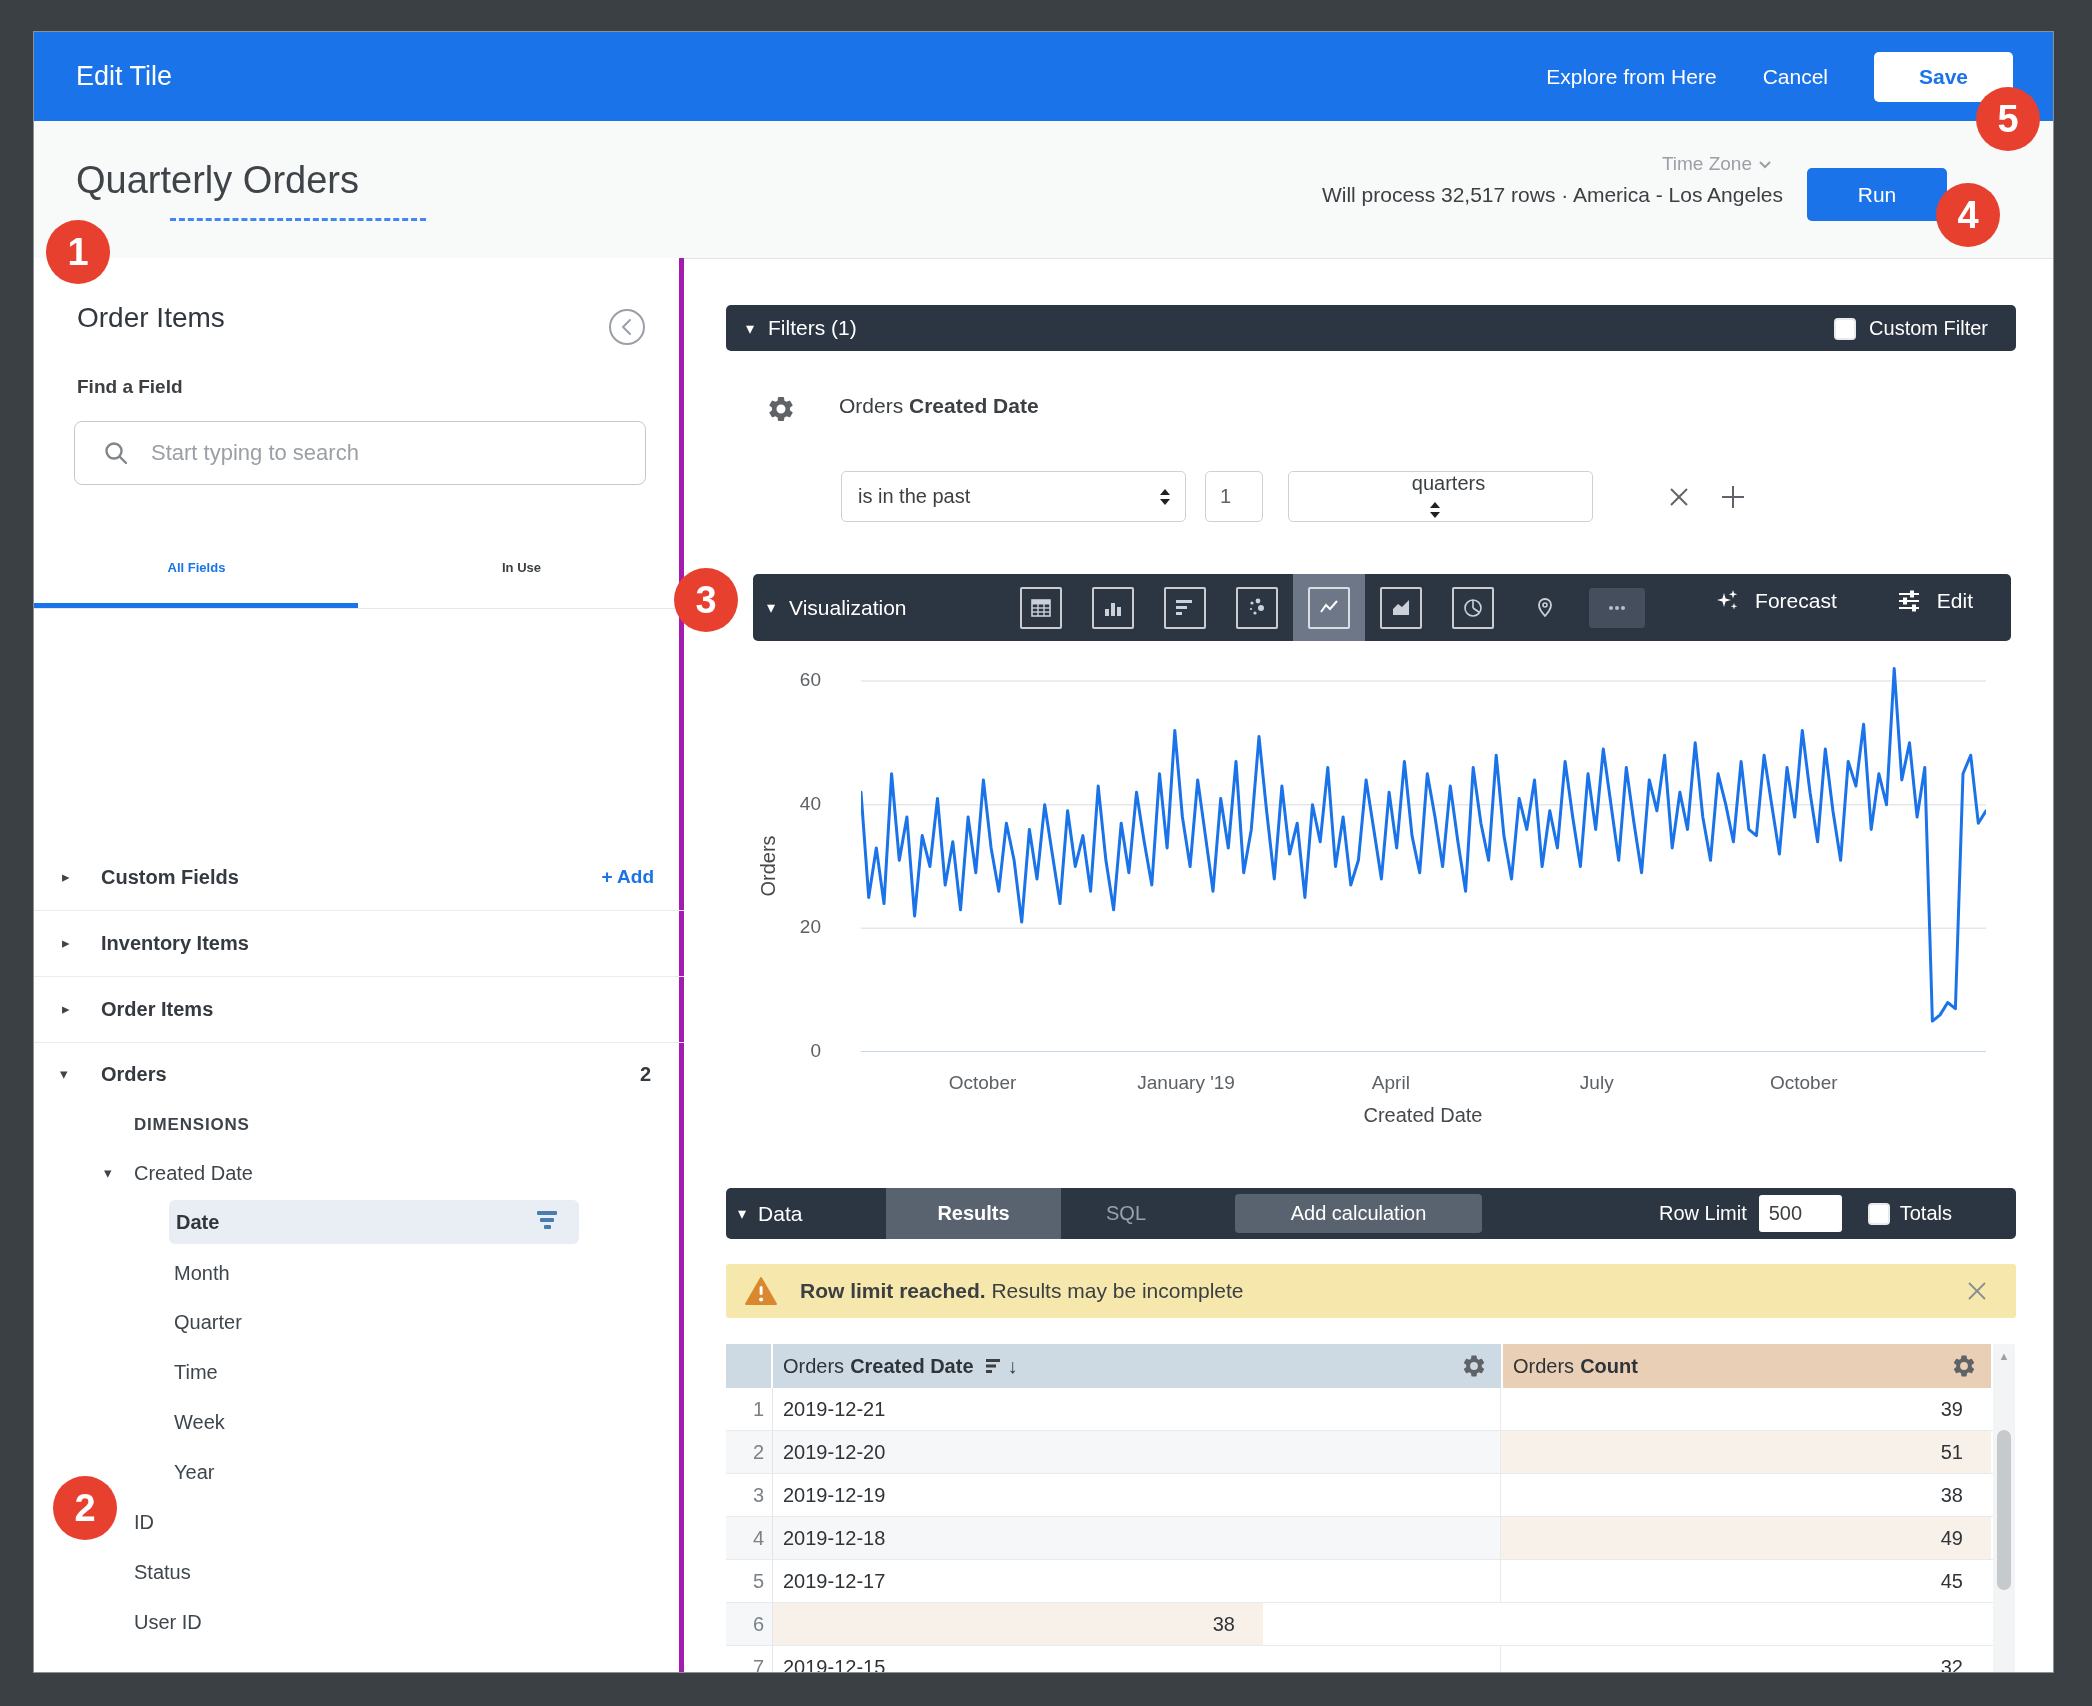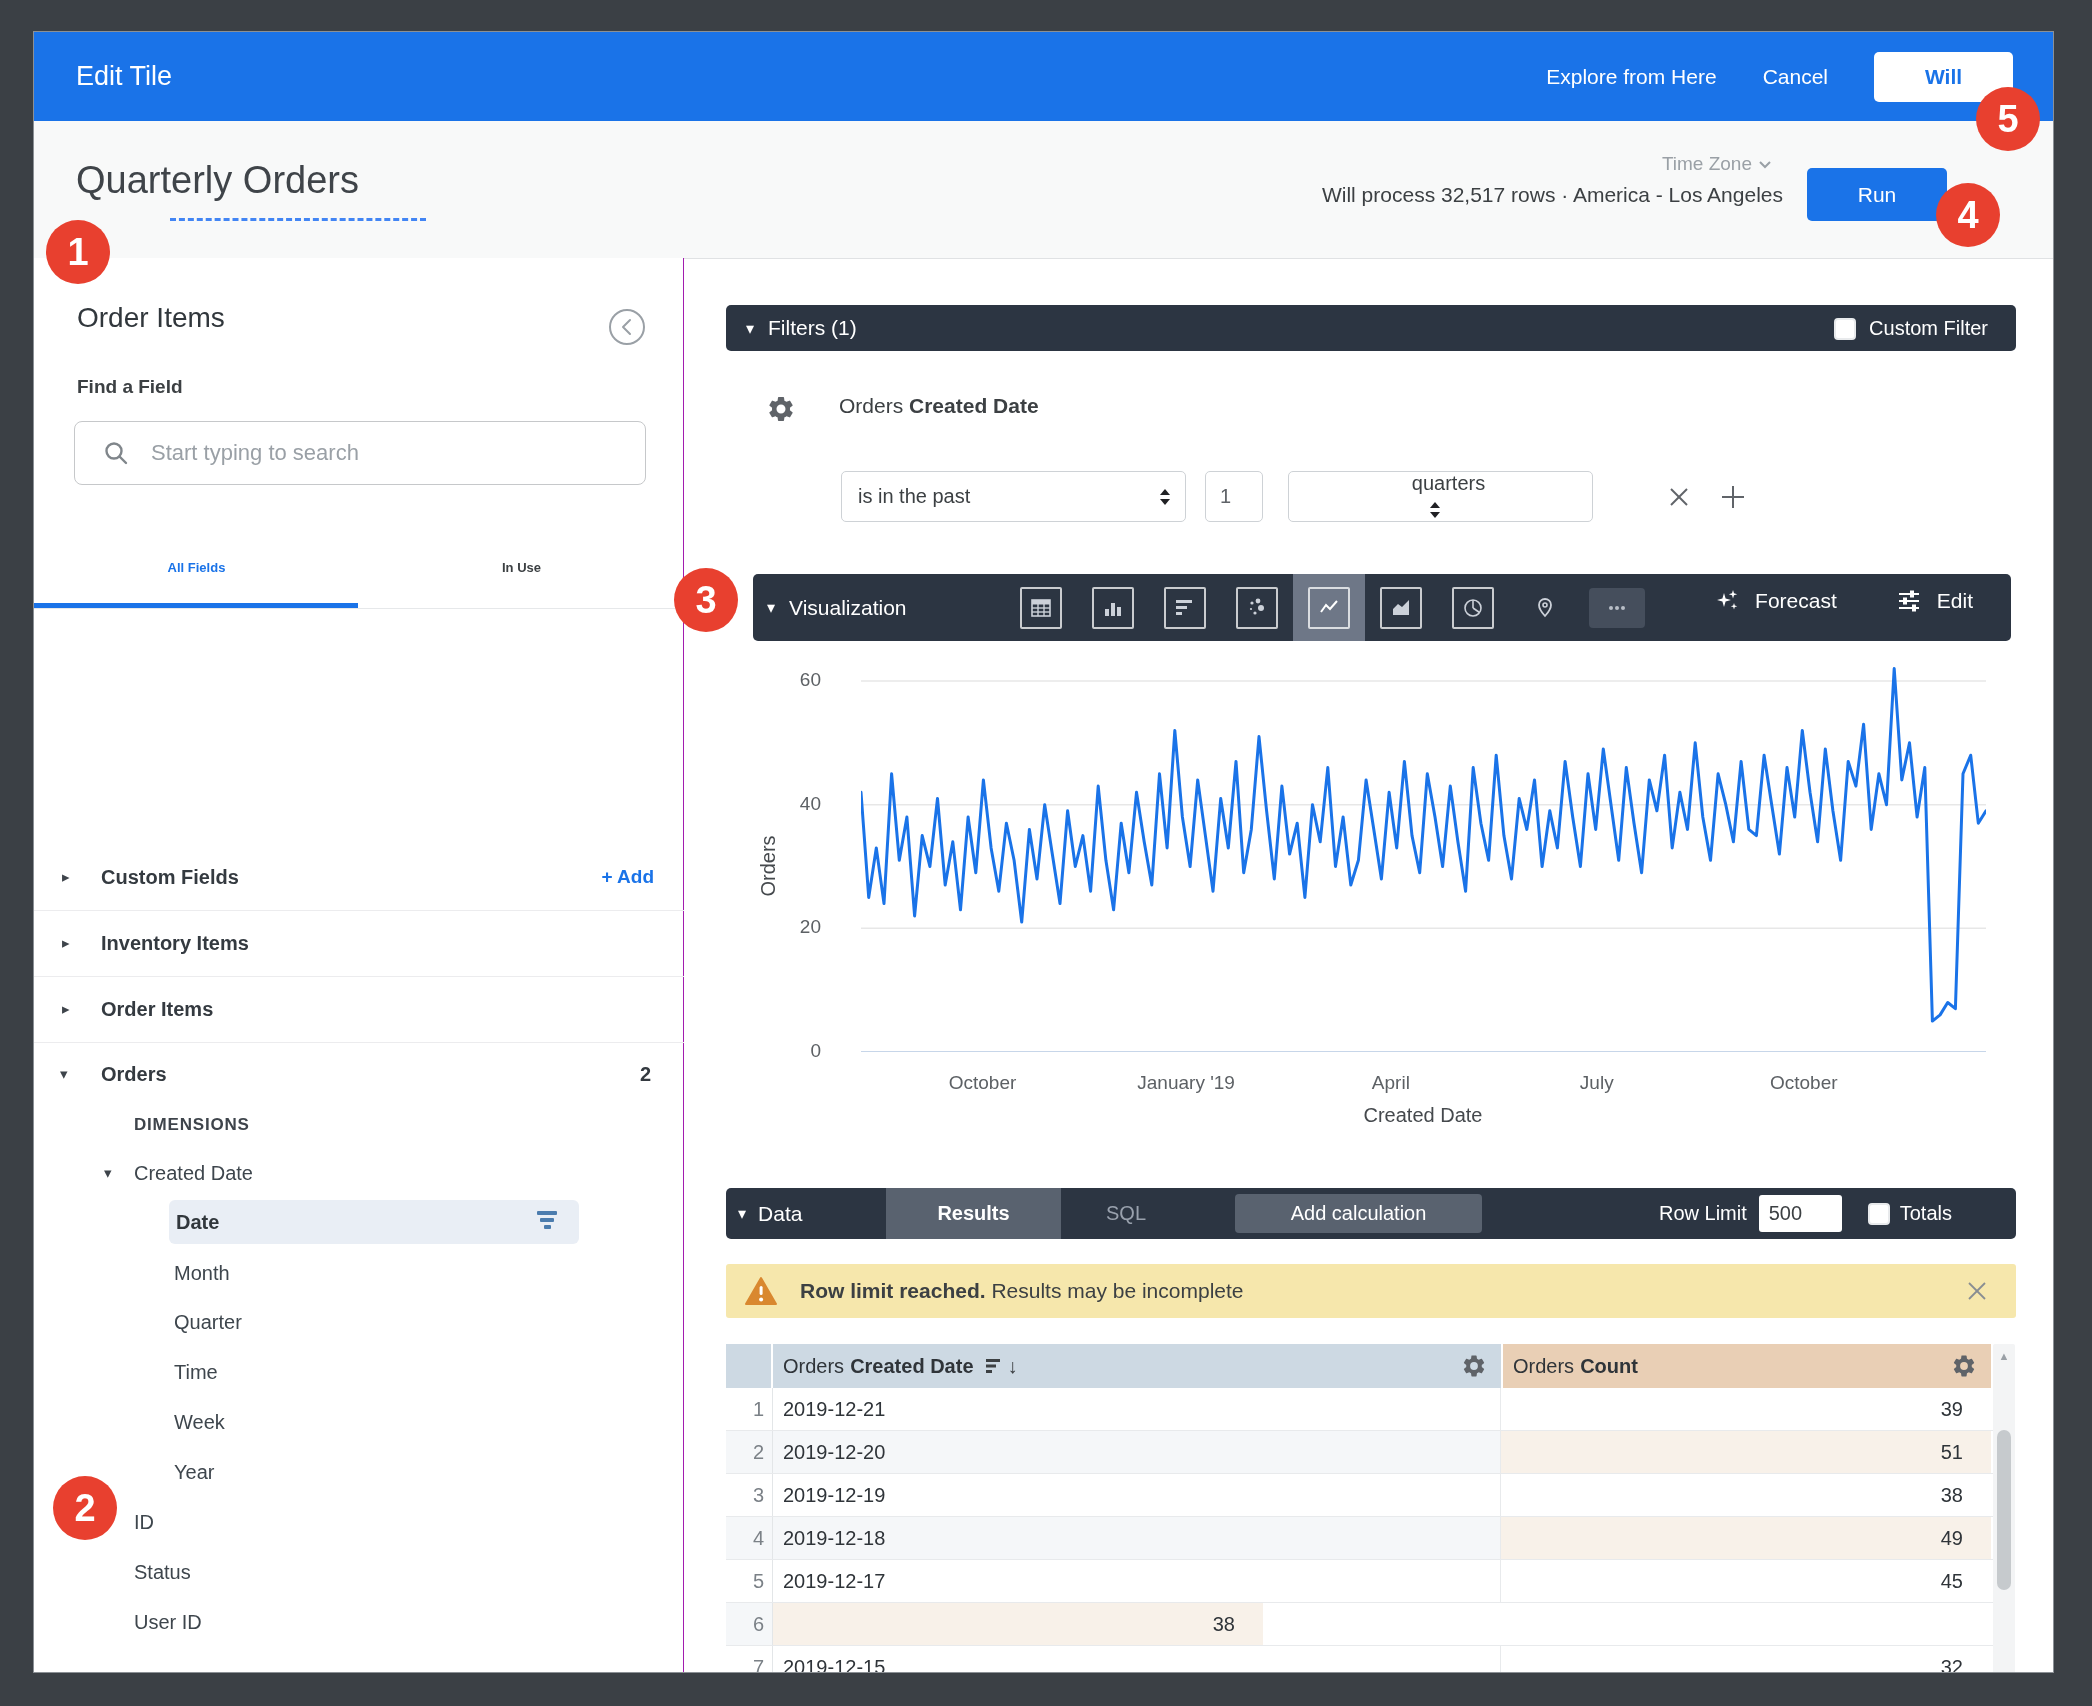--- a/index.html
+++ b/index.html
@@ -20,21 +20,21 @@
   
   .headerstrip{position:absolute;left:0;top:89px;width:100%;height:137px;background:#f8f9f9;border-bottom:1px solid #e0e2e4;}
   .tile-title{position:absolute;left:42px;top:38px;font-size:38px;color:#3f4449;}
   .title-dashes{position:absolute;left:136px;top:97px;width:256px;border-bottom:3px dashed #4285f4;}
   .tz-row{position:absolute;right:279px;top:32px;display:flex;align-items:center;gap:4px;color:#9aa0a6;font-size:19px;}
   .process-info{position:absolute;right:270px;top:62px;color:#3c4043;font-size:21px;}
   .run-btn{position:absolute;left:1773px;top:47px;width:140px;height:53px;background:#1a73e8;color:#fff;
            font-size:21px;font-weight:500;border:none;border-radius:5px;display:flex;align-items:center;justify-content:center;cursor:pointer;}
 
   
-  .sidebar{position:absolute;left:0;top:226px;width:650px;height:1416px;background:#fff;border-right:1px solid #a21caf;box-sizing:border-box;}
+  .sidebar{position:absolute;left:0;top:226px;width:650px;height:1416px;background:#fff;border-right:5px solid #a21caf;box-sizing:border-box;}
   .sb-heading{position:absolute;left:43px;top:44px;font-size:28px;font-weight:500;color:#31373c;}
   .collapse-circle{position:absolute;left:574px;top:50px;width:38px;height:38px;cursor:pointer;}
   .find-label{position:absolute;left:43px;top:118px;font-size:19px;font-weight:600;color:#3c4043;}
   .search-box{position:absolute;left:40px;top:163px;width:572px;height:64px;border:1px solid #c6c8ca;border-radius:8px;
               display:flex;align-items:center;box-sizing:border-box;background:#fff;}
   .search-box .mag{margin-left:26px;display:flex;}
   .search-input{border:none;outline:none;font-size:22px;color:#3c4043;margin-left:18px;flex:1;background:transparent;}
   .search-input::placeholder{color:#9aa0a6;}
   .sb-tab{position:absolute;top:290px;height:40px;line-height:40px;font-size:13px;font-weight:600;cursor:pointer;}
   .sb-tab.all{left:0;width:325px;text-align:center;color:#1a73e8;}
@@ -156,21 +156,21 @@
 <body>
 
 <div class="frame">
   <div class="window">
 
     <div class="appbar">
       <div class="appbar-title">Edit Tile</div>
       <div class="appbar-actions">
         <span class="appbar-link">Explore from Here</span>
         <span class="appbar-link">Cancel</span>
-        <button class="save-btn">Will</button>
+        <button class="save-btn">Save</button>
       </div>
     </div>
 
     <div class="headerstrip">
       <div class="tile-title">Quarterly Orders</div>
       <div class="title-dashes"></div>
       <div class="tz-row">
         <span>Time Zone</span>
         <svg width="18" height="18" viewBox="0 0 18 18">
             <path d="M4 7l5 5 5-5" fill="none" stroke="#9aa0a6" stroke-width="2"></path>

